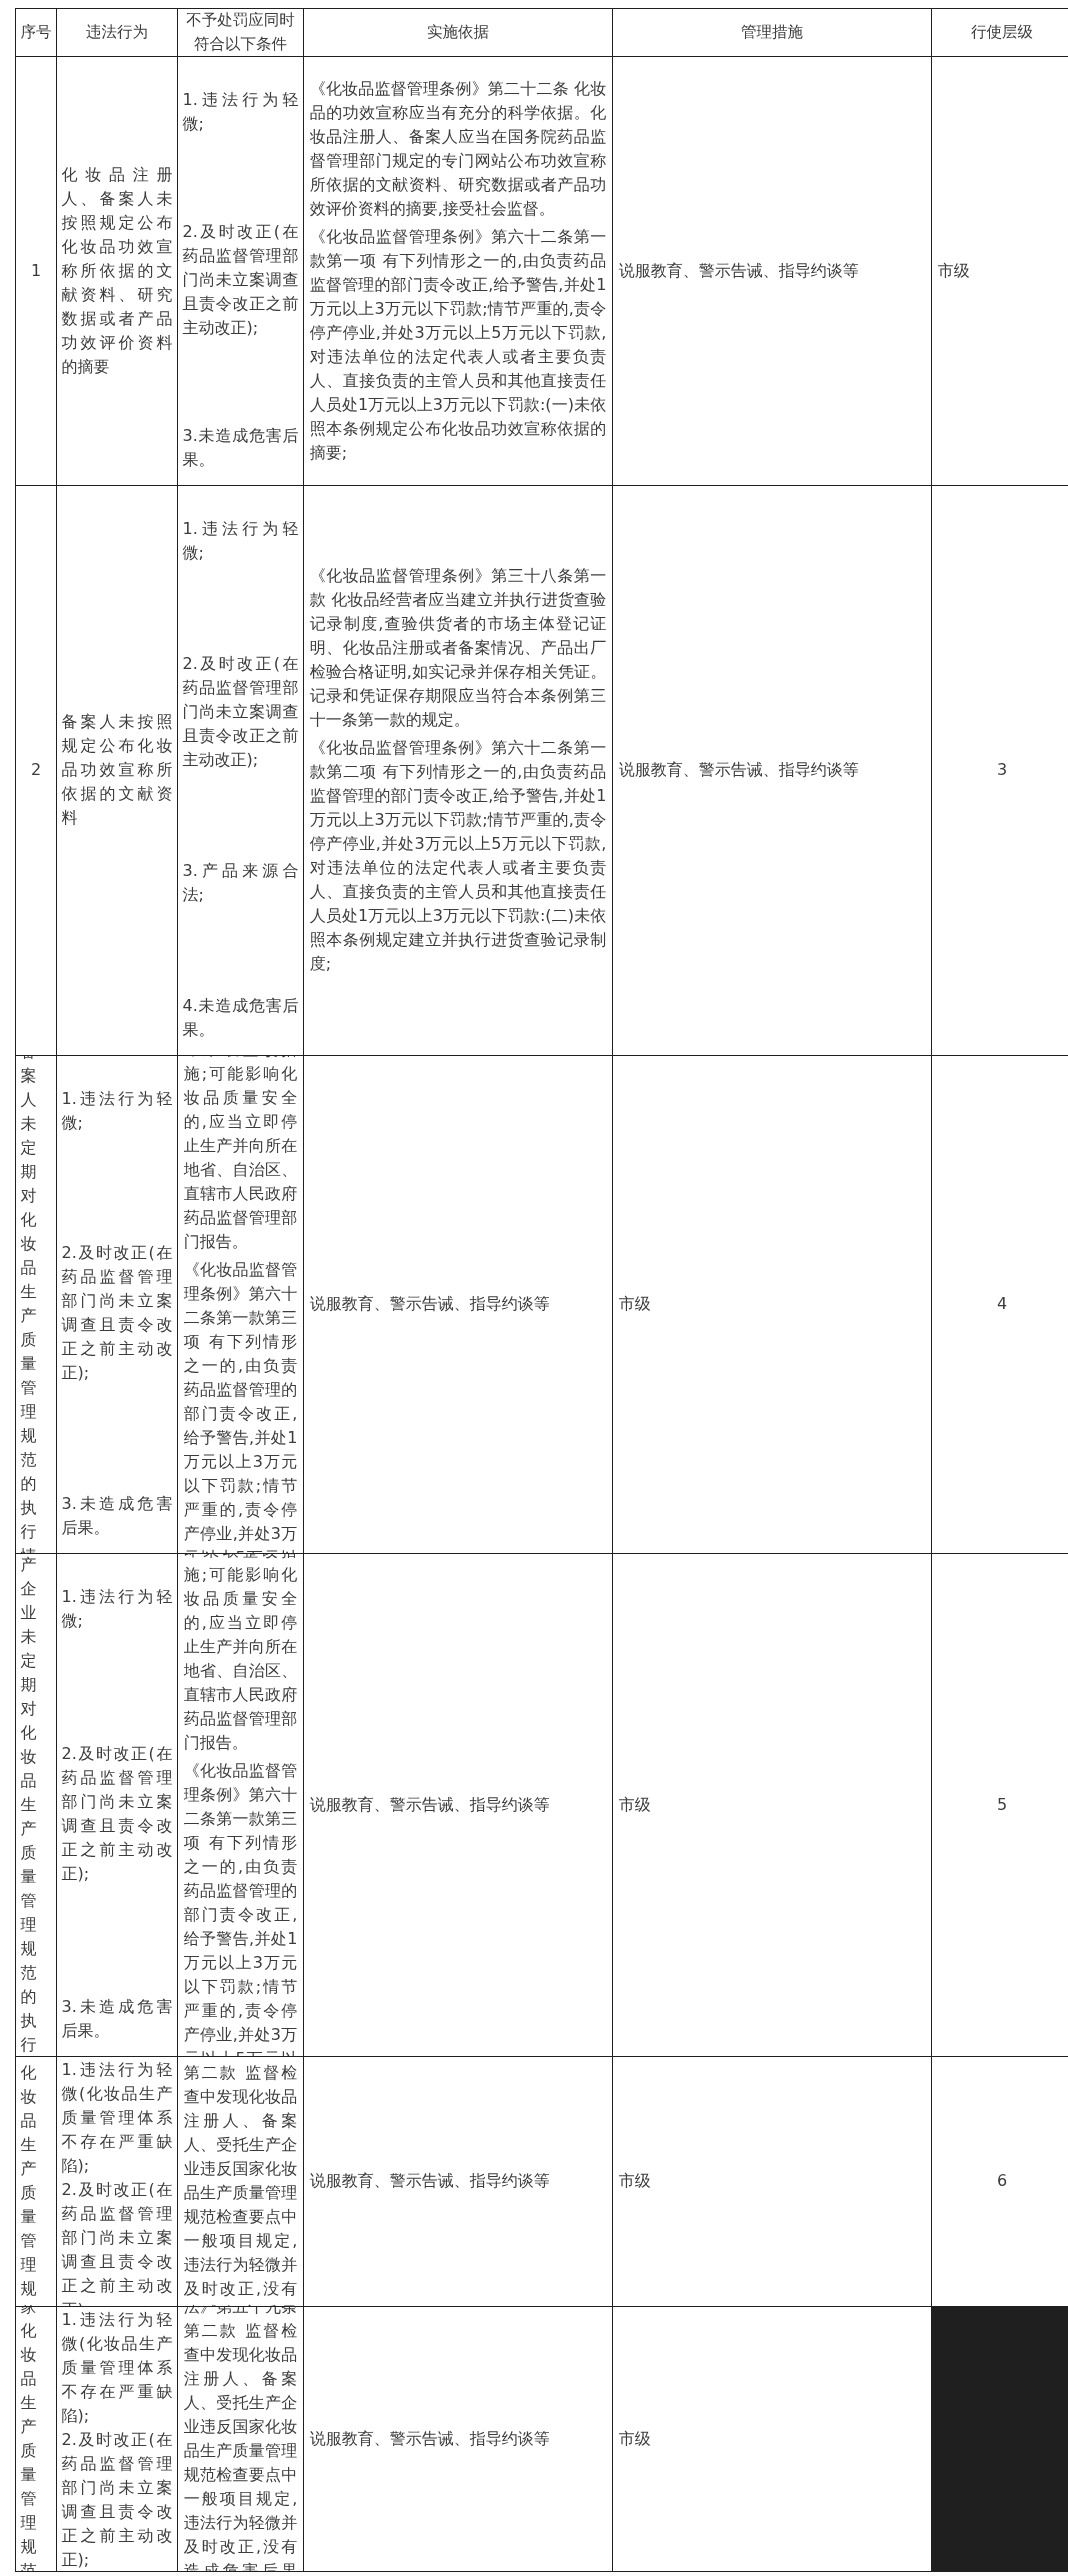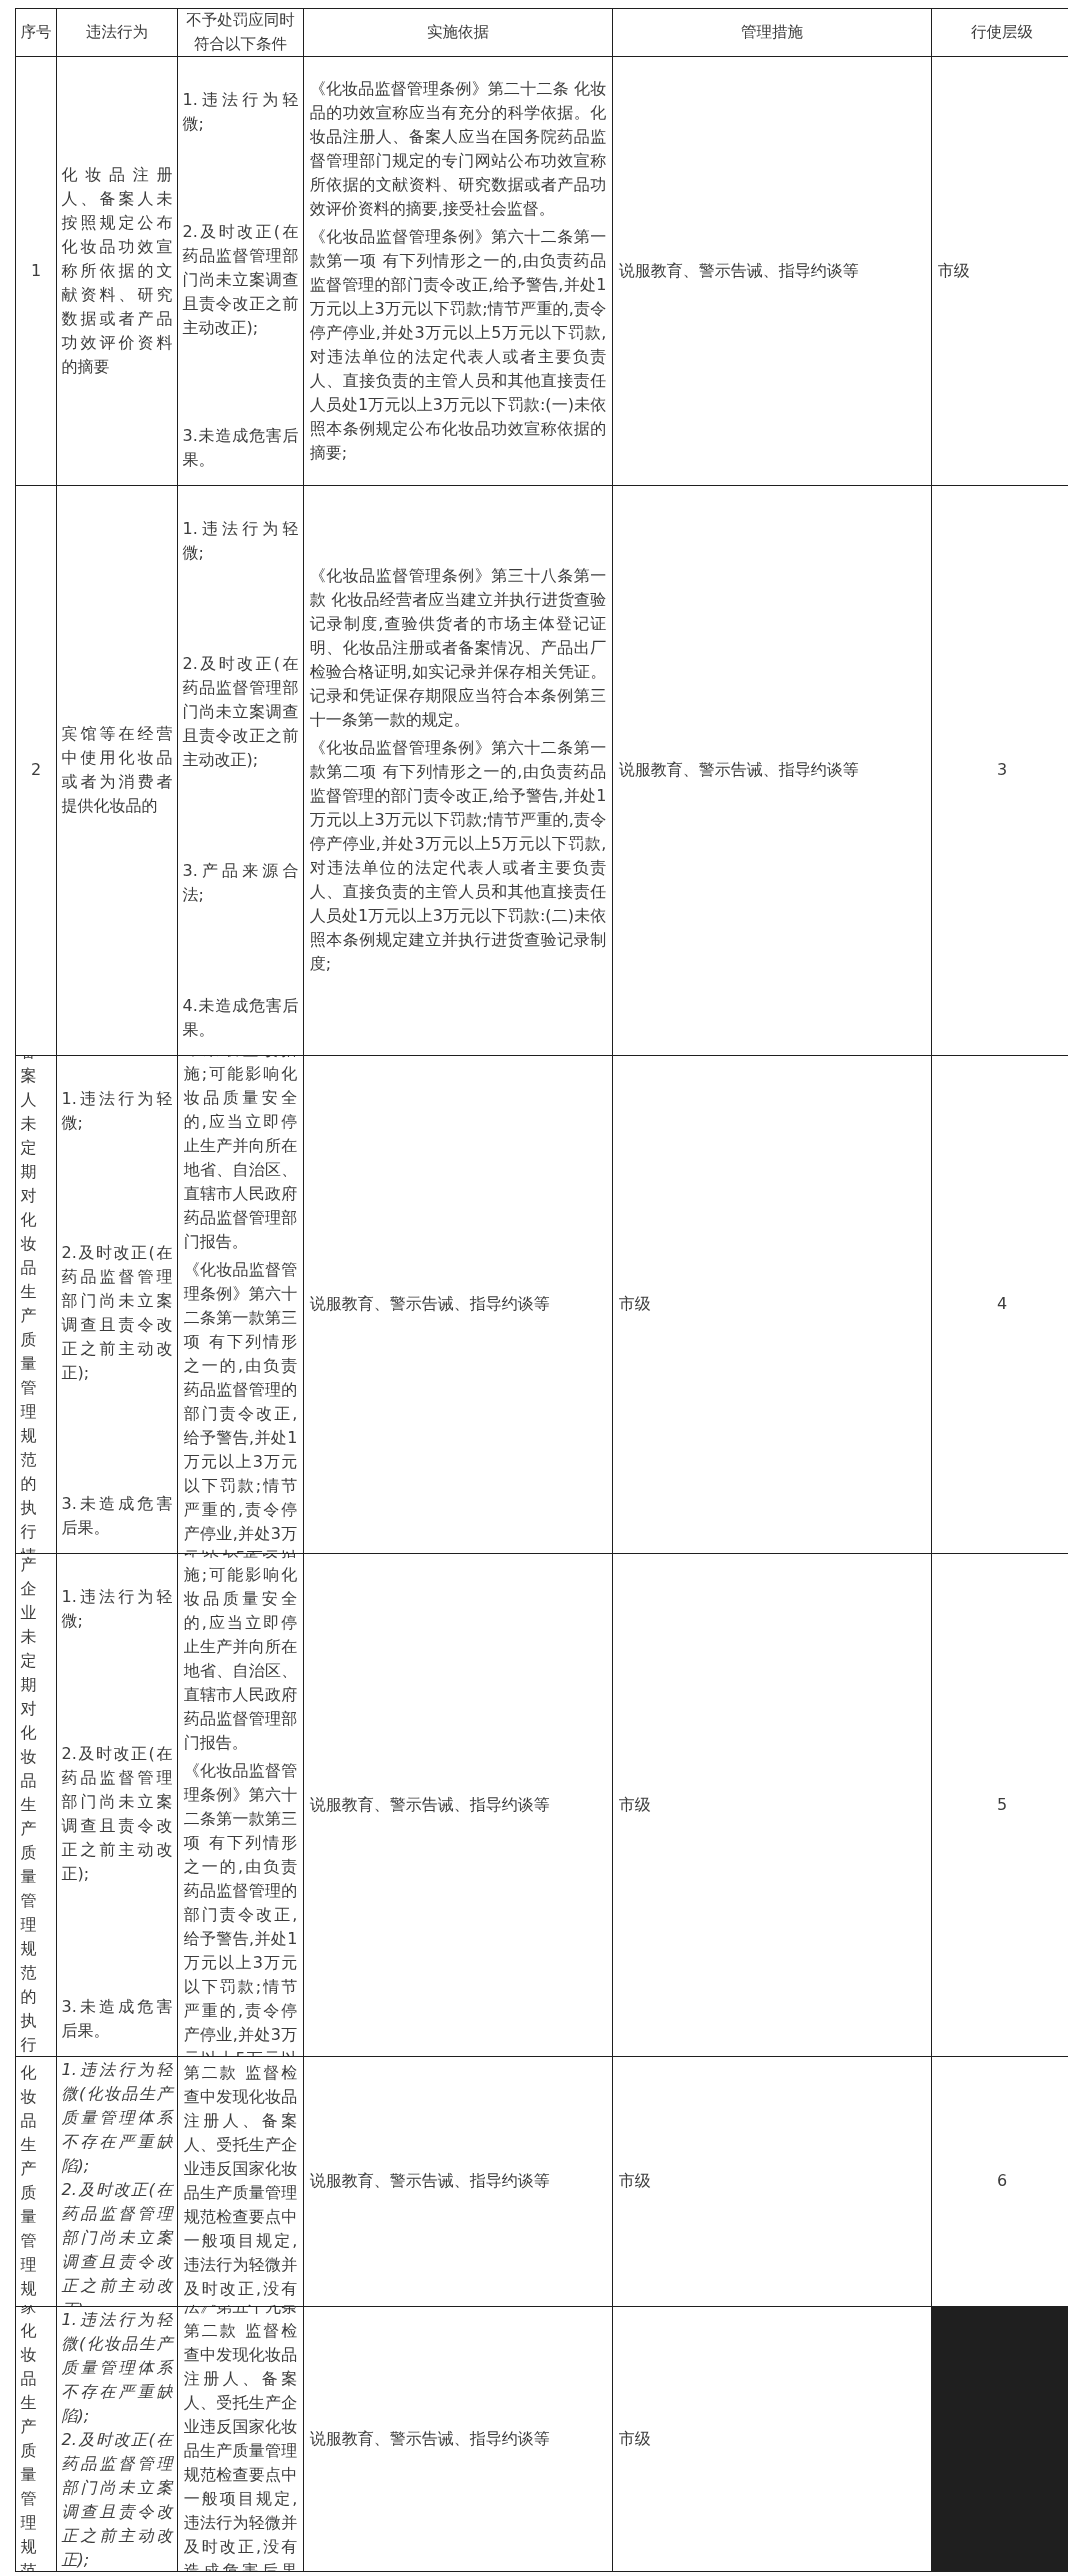--- a/index.html
+++ b/index.html
@@ -26,21 +26,21 @@
   }
   .head{
     font-size:15.5px;
     align-items:center;justify-content:center;text-align:center;
     padding:0 4.1px;
   }
   .num{align-items:center;}
   .behavior{text-align:justify;padding:0 4.6px;}
   .conds{padding:0 4.6px;text-align:justify;}
   .spread{justify-content:space-between;padding:31px 4.6px 13px 4.6px;}
-  .packed{justify-content:space-between;padding:1px 4.6px;font-style:italic;}
+  .packed{justify-content:space-between;padding:1px 4.6px;}
   .basis{padding:2.1px 5.7px;text-align:justify;}
   .basis .para{margin:0 0 4.1px 0;}
   .basis .para:last-child{margin-bottom:0;}
   .line{padding-left:5.7px;padding-right:4.1px;}
 </style>
 </head>
 <body>
 
 <div class="table">
 
@@ -59,21 +59,21 @@
     <div class="cond">3.未造成危害后果。</div>
   </div>
   <div class="c basis">
     <div class="para">《化妆品监督管理条例》第二十二条 化妆品的功效宣称应当有充分的科学依据。化妆品注册人、备案人应当在国务院药品监督管理部门规定的专门网站公布功效宣称所依据的文献资料、研究数据或者产品功效评价资料的摘要,接受社会监督。</div>
     <div class="para">《化妆品监督管理条例》第六十二条第一款第一项 有下列情形之一的,由负责药品监督管理的部门责令改正,给予警告,并处1万元以上3万元以下罚款;情节严重的,责令停产停业,并处3万元以上5万元以下罚款,对违法单位的法定代表人或者主要负责人、直接负责的主管人员和其他直接责任人员处1万元以上3万元以下罚款:(一)未依照本条例规定公布化妆品功效宣称依据的摘要;</div>
   </div>
   <div class="c line">说服教育、警示告诫、指导约谈等</div>
   <div class="c line">市级</div>
 
   <div class="c num">2</div>
-  <div class="c behavior">宾馆等在经营中使用化妆品或者为消费者提供化妆品的</div>
+  <div class="c behavior">备案人未按照规定公布化妆品功效宣称所依据的文献资料</div>
   <div class="c conds spread">
     <div class="cond">1.违法行为轻微;</div>
     <div class="cond">2.及时改正(在药品监督管理部门尚未立案调查且责令改正之前主动改正);</div>
     <div class="cond">3.产品来源合法;</div>
     <div class="cond">4.未造成危害后果。</div>
   </div>
   <div class="c basis">
     <div class="para">《化妆品监督管理条例》第三十八条第一款 化妆品经营者应当建立并执行进货查验记录制度,查验供货者的市场主体登记证明、化妆品注册或者备案情况、产品出厂检验合格证明,如实记录并保存相关凭证。记录和凭证保存期限应当符合本条例第三十一条第一款的规定。</div>
     <div class="para">《化妆品监督管理条例》第六十二条第一款第二项 有下列情形之一的,由负责药品监督管理的部门责令改正,给予警告,并处1万元以上3万元以下罚款;情节严重的,责令停产停业,并处3万元以上5万元以下罚款,对违法单位的法定代表人或者主要负责人、直接负责的主管人员和其他直接责任人员处1万元以上3万元以下罚款:(二)未依照本条例规定建立并执行进货查验记录制度;</div>
   </div>

